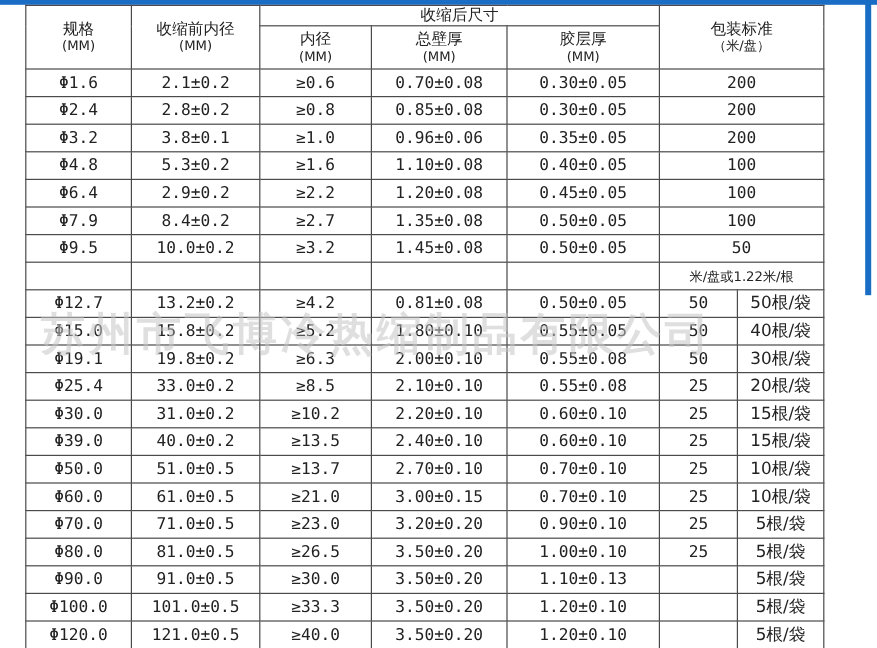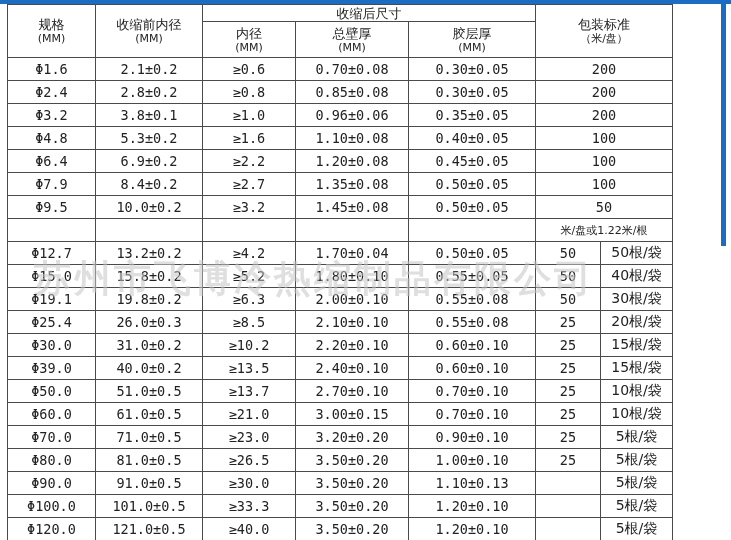--- a/index.html
+++ b/index.html
@@ -2,21 +2,21 @@
 <html><head>
 <meta charset="utf-8">
 <style>
   html,body{margin:0;padding:0;background:#ffffff;}
   #page{position:relative;width:731px;height:540px;background:#ffffff;overflow:hidden;
         font-family:"DejaVu Sans",sans-serif;color:#222;}
   
   #top-accent{position:absolute;left:0;top:0;width:731px;height:4px;}
   #right-accent{position:absolute;left:721px;top:0;width:5px;height:246px;}
   
-  #spec-table{position:absolute;left:7px;top:4px;width:665px;border-collapse:collapse;
+  #spec-table{position:absolute;left:21px;top:4px;width:665px;border-collapse:collapse;
               table-layout:fixed;}
   #spec-table td,#spec-table th{border:1px solid #4a4a4a;padding:0;text-align:center;
               vertical-align:middle;font-weight:normal;overflow:hidden;white-space:nowrap;}
   tr.hdr-top{height:17px;}
   tr.hdr-sub{height:36px;}
   #spec-table tbody tr{height:23px;}
   .hcn{font-size:13px;line-height:15px;}
   .hunit{display:block;font-size:11px;line-height:13px;letter-spacing:0;}
   .num{font-family:"DejaVu Sans Mono",monospace;font-size:13.5px;}
   td.cn{font-size:14px;}
@@ -105,21 +105,21 @@
         <tr>
           <td class="num">Φ4.8</td>
           <td class="num">5.3±0.2</td>
           <td class="num">≥1.6</td>
           <td class="num">1.10±0.08</td>
           <td class="num">0.40±0.05</td>
           <td class="num" colspan="2">100</td>
         </tr>
         <tr>
           <td class="num">Φ6.4</td>
-          <td class="num">6.9±0.2</td>
+          <td class="num">2.9±0.2</td>
           <td class="num">≥2.2</td>
           <td class="num">1.20±0.08</td>
           <td class="num">0.45±0.05</td>
           <td class="num" colspan="2">100</td>
         </tr>
         <tr>
           <td class="num">Φ7.9</td>
           <td class="num">8.4±0.2</td>
           <td class="num">≥2.7</td>
           <td class="num">1.35±0.08</td>
@@ -139,21 +139,21 @@
           <td class="num"></td>
           <td class="num"></td>
           <td class="num"></td>
           <td class="num"></td>
           <td class="note-cell" colspan="2">米/盘或1.22米/根</td>
         </tr>
         <tr>
           <td class="num">Φ12.7</td>
           <td class="num">13.2±0.2</td>
           <td class="num">≥4.2</td>
-          <td class="num">1.70±0.04</td>
+          <td class="num">0.81±0.08</td>
           <td class="num">0.50±0.05</td>
           <td class="num">50</td>
           <td class="cn">50根/袋</td>
         </tr>
         <tr>
           <td class="num">Φ15.0</td>
           <td class="num">15.8±0.2</td>
           <td class="num">≥5.2</td>
           <td class="num">1.80±0.10</td>
           <td class="num">0.55±0.05</td>
@@ -164,21 +164,21 @@
           <td class="num">Φ19.1</td>
           <td class="num">19.8±0.2</td>
           <td class="num">≥6.3</td>
           <td class="num">2.00±0.10</td>
           <td class="num">0.55±0.08</td>
           <td class="num">50</td>
           <td class="cn">30根/袋</td>
         </tr>
         <tr>
           <td class="num">Φ25.4</td>
-          <td class="num">26.0±0.3</td>
+          <td class="num">33.0±0.2</td>
           <td class="num">≥8.5</td>
           <td class="num">2.10±0.10</td>
           <td class="num">0.55±0.08</td>
           <td class="num">25</td>
           <td class="cn">20根/袋</td>
         </tr>
         <tr>
           <td class="num">Φ30.0</td>
           <td class="num">31.0±0.2</td>
           <td class="num">≥10.2</td>

